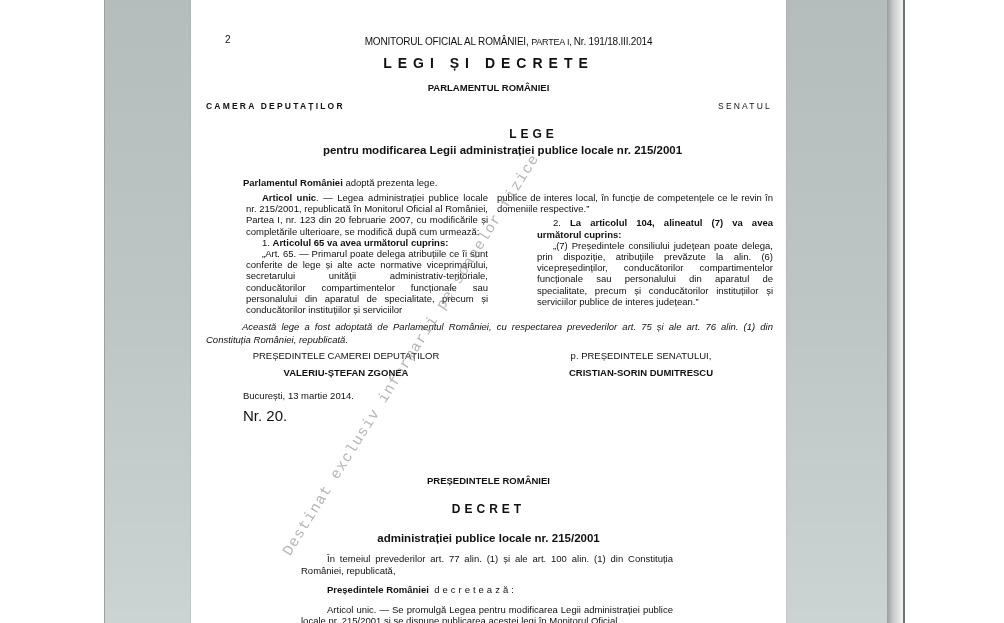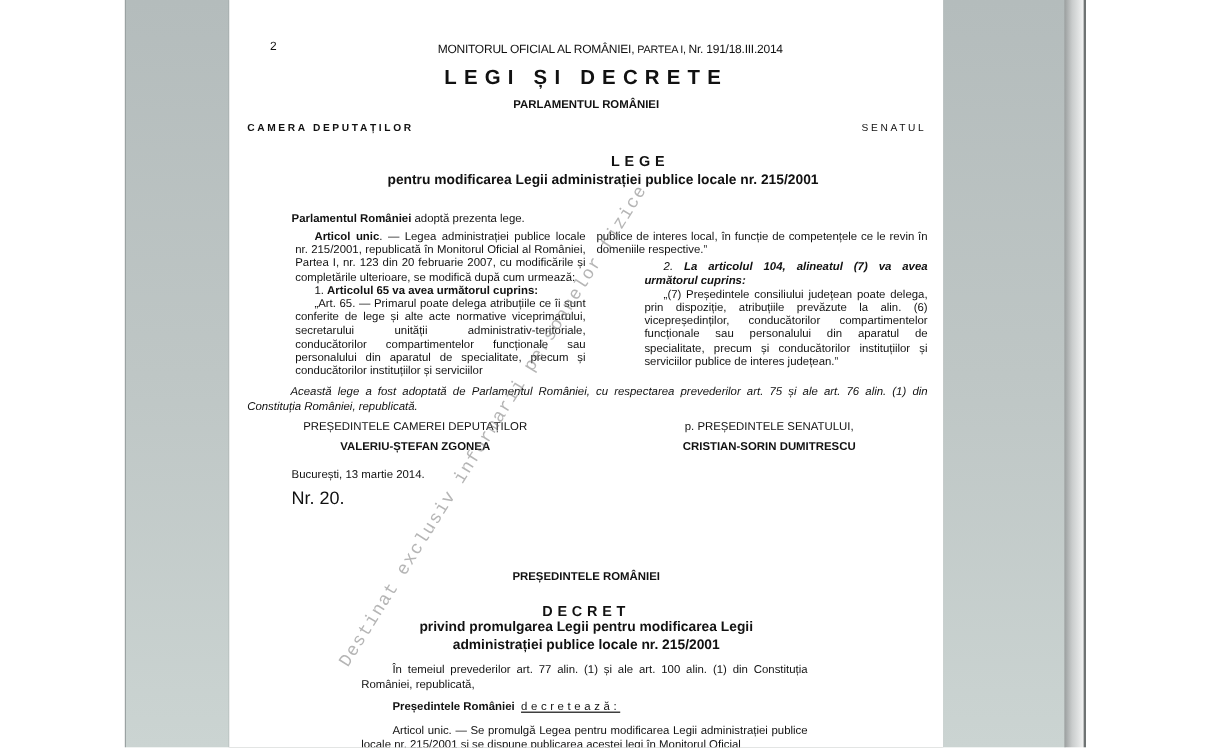--- a/index.html
+++ b/index.html
@@ -24,49 +24,49 @@
   }
   #page {
     position: absolute; left: 191px; top: 0; width: 595px; height: 623px;
     background: #ffffff; overflow: hidden;
     box-shadow: 0 0 1px rgba(0,0,0,0.25);
   }
   .abs { position: absolute; white-space: nowrap; }
   .page-num { left: 34px; top: 34px; font-size: 10px; }
   .running-head { left: 0; width: 635px; top: 36px; text-align: center; font-size: 10px; letter-spacing: -0.2px; }
   .running-head .small { font-size: 9px; }
-  .main-title { left: 0; width: 595px; top: 55px; text-align: center; font-size: 17px; font-weight: bold; letter-spacing: 6px; }
+  .main-title { left: 0; width: 595px; top: 55px; text-align: center; font-size: 14px; font-weight: bold; letter-spacing: 6px; }
   .parliament { left: 0; width: 595px; top: 82px; text-align: center; font-size: 9.5px; font-weight: bold; }
   .chamber-left { left: 15px; top: 101px; font-size: 8.5px; font-weight: bold; letter-spacing: 2.2px; }
   .chamber-right { right: 14px; top: 101px; font-size: 8.5px; font-weight: normal; letter-spacing: 2.2px; }
   .doc-type { left: 0; width: 595px; top: 127px; text-align: center; font-size: 12px; font-weight: bold; letter-spacing: 4px; margin-left: 45px; }
   .doc-subtitle { left: 0; width: 595px; top: 144px; text-align: center; font-size: 11.5px; font-weight: bold; padding-left: 14px; }
   .intro { left: 52px; top: 177px; font-size: 9.5px; }
   .col { position: absolute; font-size: 9.5px; line-height: 11.2px; text-align: justify; }
   .col p { margin: 0; }
   .col .ind { text-indent: 16px; margin-left: 40px; }
   .col-left { left: 15px; top: 192px; width: 282px; }
   .col-right { left: 306px; top: 192px; width: 276px; }
-  .col-right .gap { margin-top: 3px; font-style: italic; }
+  .col-right .gap { margin-top: 3px; }
   .adopt-note { left: 15px; top: 320px; width: 567px; font-size: 9.5px; font-style: italic; line-height: 13px; white-space: normal; text-indent: 36px; text-align: justify; }
   .sig-label { top: 350px; font-size: 9.5px; }
   .sig-name { top: 367px; font-size: 9.5px; font-weight: bold; }
   .sig-left { left: 60px; width: 190px; text-align: center; }
   .sig-right { left: 350px; width: 200px; text-align: center; }
   .place-date { left: 52px; top: 390px; font-size: 9.5px; }
   .law-num { left: 52px; top: 407px; font-size: 15px; text-align: right; }
   .president-head { left: 0; width: 595px; top: 475px; text-align: center; font-size: 9.5px; font-weight: bold; }
   .decree-type { left: 0; width: 595px; top: 502px; text-align: center; font-size: 12px; font-weight: bold; letter-spacing: 4px; }
   .decree-sub1 { left: 0; width: 595px; top: 517px; text-align: center; font-size: 11.5px; font-weight: bold; }
   .decree-sub2 { left: 0; width: 595px; top: 532px; text-align: center; font-size: 11.5px; font-weight: bold; }
   .decree-body { position: absolute; left: 110px; top: 553px; width: 372px; font-size: 9.5px; line-height: 11.5px; text-align: justify; }
   .decree-body p { margin: 0; }
   .decree-body .ind { text-indent: 26px; }
   .decree-body .sp { margin-top: 8px; }
-  .spaced { letter-spacing: 3px; text-decoration: underline; }
+  .spaced { letter-spacing: 3px; }
   .watermark {
     position: absolute; left: 200px; top: 372px; width: 0; height: 0;
   }
   .watermark span {
     position: absolute; left: 0; top: 0; white-space: nowrap;
     font-family: "Liberation Mono", monospace; font-size: 15px; letter-spacing: 1px;
     color: rgba(120,120,120,0.55);
     transform-origin: 0 0;
     transform: rotate(-58deg) translate(-210px, 0);
   }
@@ -115,21 +115,20 @@
   <div class="abs sig-label sig-left">PREȘEDINTELE CAMEREI DEPUTAȚILOR</div>
   <div class="abs sig-label sig-right">p. PREȘEDINTELE SENATULUI,</div>
   <div class="abs sig-name sig-left">VALERIU-ȘTEFAN ZGONEA</div>
   <div class="abs sig-name sig-right">CRISTIAN-SORIN DUMITRESCU</div>
 
   <div class="abs place-date">București, 13 martie 2014.</div>
   <div class="abs law-num">Nr. 20.</div>
 
   <div class="abs president-head">PREȘEDINTELE ROMÂNIEI</div>
   <div class="abs decree-type">DECRET</div>
-  <div class="abs decree-sub1">privind promulgarea Legii pentru modificarea Legii</div>
   <div class="abs decree-sub2">administrației publice locale nr. 215/2001</div>
 
   <div class="decree-body">
     <p class="ind">În temeiul prevederilor art. 77 alin. (1) și ale art. 100 alin. (1) din Constituția României, republicată,</p>
     <p class="ind sp"><b>Președintele României</b>&nbsp; <span class="spaced">decretează:</span></p>
     <p class="ind sp">Articol unic. — Se promulgă Legea pentru modificarea Legii administrației publice locale nr. 215/2001 și se dispune publicarea acestei legi în Monitorul Oficial</p>
   </div>
 
   <div class="watermark">
     <span>Destinat exclusiv informarii persoanelor fizice</span>

